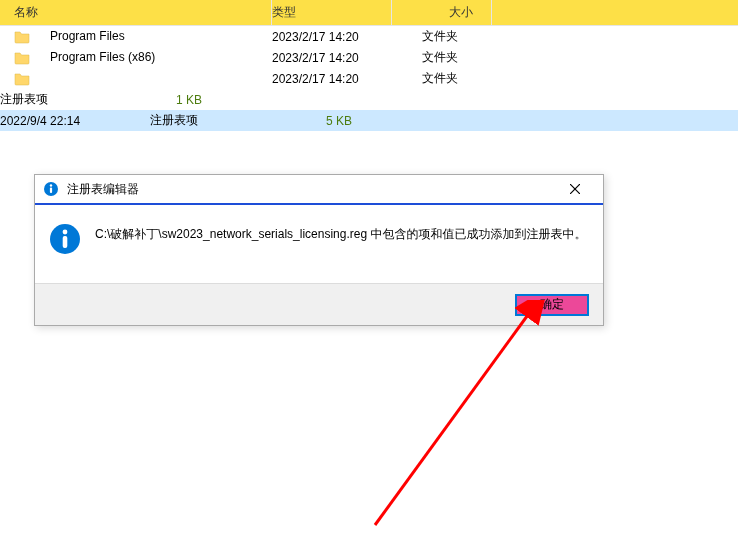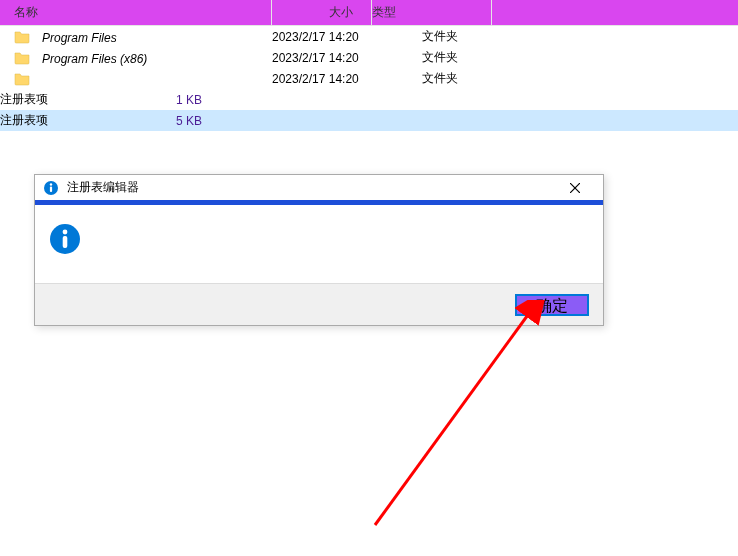--- a/index.html
+++ b/index.html
@@ -9,64 +9,64 @@
     background: #ffffff;
     width: 738px;
     height: 556px;
     position: relative;
     overflow: hidden;
     color: #000;
   }
   .file-list { width: 100%; }
   .header-row {
     display: flex;
-    background: #d946ef;
+    background: #fde047;
     border-bottom: 1px solid #e5e5e5;
     height: 26px;
     align-items: center;
     font-size: 12px;
     color: #333;
   }
   .col-name { width: 272px; padding-left: 14px; display:flex; align-items:center; }
   .col-date { width: 150px; display:flex; align-items:center; }
   .col-type { width: 120px; display:flex; align-items:center; }
   .col-size { width: 100px; display:flex; align-items:center; justify-content:flex-end; padding-right:18px; }
   .header-row .hcell { border-right: 1px solid #e5e5e5; height:100%; display:flex; align-items:center; }
   .row {
     display: flex;
     height: 21px;
     align-items: center;
     font-size: 12px;
     color: #000;
   }
   .row.selected { background: #cce8ff; }
-  .row .col-name { display:flex; align-items:flex-end; gap:12px; padding-left:14px;font-style:italic; }
+  .row .col-name { display:flex; align-items:flex-start; gap:20px; padding-left:14px; }
   .icon-folder, .icon-reg {
     width: 16px; height: 16px; display:inline-block; flex-shrink:0;
   }
   .icon-folder svg, .icon-reg svg { display:block; }
-  .row .col-size { color:#4c1d95; }
+  .row .col-size { color:#4d7c0f; }
 
   .dialog {
     position: absolute;
     left: 34px;
     top: 174px;
     width: 570px;
     background: #ffffff;
     border: 1px solid #aaaaaa;
     box-shadow: 2px 2px 8px rgba(0,0,0,0.15);
   }
   .dialog-title {
     display:flex;
     align-items:center;
     height: 30px;
     padding: 0 8px;
     font-size: 12px;
     gap: 8px;
-    border-bottom: 5px solid #1d4ed8;
+    border-bottom: 2px solid #1d4ed8;
   }
   .dialog-title .title-icon {
     width:16px; height:16px; display:flex; align-items:center; justify-content:center;
   }
   .dialog-title .close {
     margin-left:auto;
     width: 40px; height: 24px;
     display:flex; align-items:center; justify-content:center;
     font-size: 14px;
     cursor:pointer;
@@ -89,42 +89,42 @@
     border-top:1px solid #dcdcdc;
     height: 42px;
     display:flex;
     align-items:center;
     justify-content:flex-end;
     padding-right: 14px;
   }
   .dialog-footer button {
     width: 74px;
     height: 22px;
-    font-size: 16px;
-    background:#8b5cf6;
+    font-size: 12px;
+    background:#ec4899;
     border:2px solid #0078d7;
     cursor:pointer;
     font-family: inherit;
   }
 
   .arrow {
     position:absolute;
     left: 350px;
     top: 300px;
     pointer-events:none;
   }
 </style>
 </head>
 <body>
 
 <div class="file-list">
   <div class="header-row">
     <div class="hcell col-name">名称</div>
+    <div class="hcell col-type">类型</div>
     <div class="hcell col-size">大小</div>
-    <div class="hcell col-type">类型</div>
   </div>
   <div id="rows-container">
       <div class="row">
         <div class="col-name">
           <span class="icon-folder">
             <svg width="16" height="16" viewBox="0 0 16 16">
               <path d="M1 3 h5 l1.5 2 H15 v8 a1 1 0 0 1 -1 1 H2 a1 1 0 0 1 -1 -1 z" fill="#ffd76b" stroke="#d9b54a" stroke-width="0.5"></path>
             </svg>
           </span>
           <span>Program Files</span>
@@ -156,20 +156,21 @@
         </div>
         <div class="col-date">2023/2/17 14:20</div>
         <div class="col-type">文件夹</div>
         <div class="col-size"></div>
       </div>
       <div class="row">
         <div class="col-type">注册表项</div>
         <div class="col-size">1 KB</div>
       </div>
       <div class="row selected">
+        <div class="col-date">2022/9/4 22:14</div>
         <div class="col-type">注册表项</div>
         <div class="col-size">5 KB</div>
       </div>
     </div>
 </div>
 
 <div class="dialog">
   <div class="dialog-title">
     <span class="title-icon">
       <svg width="16" height="16" viewBox="0 0 16 16">
@@ -187,20 +188,21 @@
     </span>
   </div>
   <div class="dialog-body">
     <span class="big-icon">
       <svg width="32" height="32" viewBox="0 0 32 32">
         <circle cx="16" cy="16" r="15" fill="#0078d7"></circle>
         <circle cx="16" cy="9" r="2.4" fill="#fff"></circle>
         <rect x="13.7" y="13" width="4.6" height="12" rx="2" fill="#fff"></rect>
       </svg>
     </span>
+    <div class="msg">C:\破解补丁\sw2023_network_serials_licensing.reg 中包含的项和值已成功添加到注册表中。</div>
   </div>
   <div class="dialog-footer">
     <button>确定</button>
   </div>
 </div>
 
 <svg class="arrow" width="220" height="230">
   <defs>
     <marker id="ah" markerWidth="12" markerHeight="12" refX="2" refY="5" orient="auto">
       <path d="M0,0 L0,10 L12,5 z" fill="#ff0000"></path>

